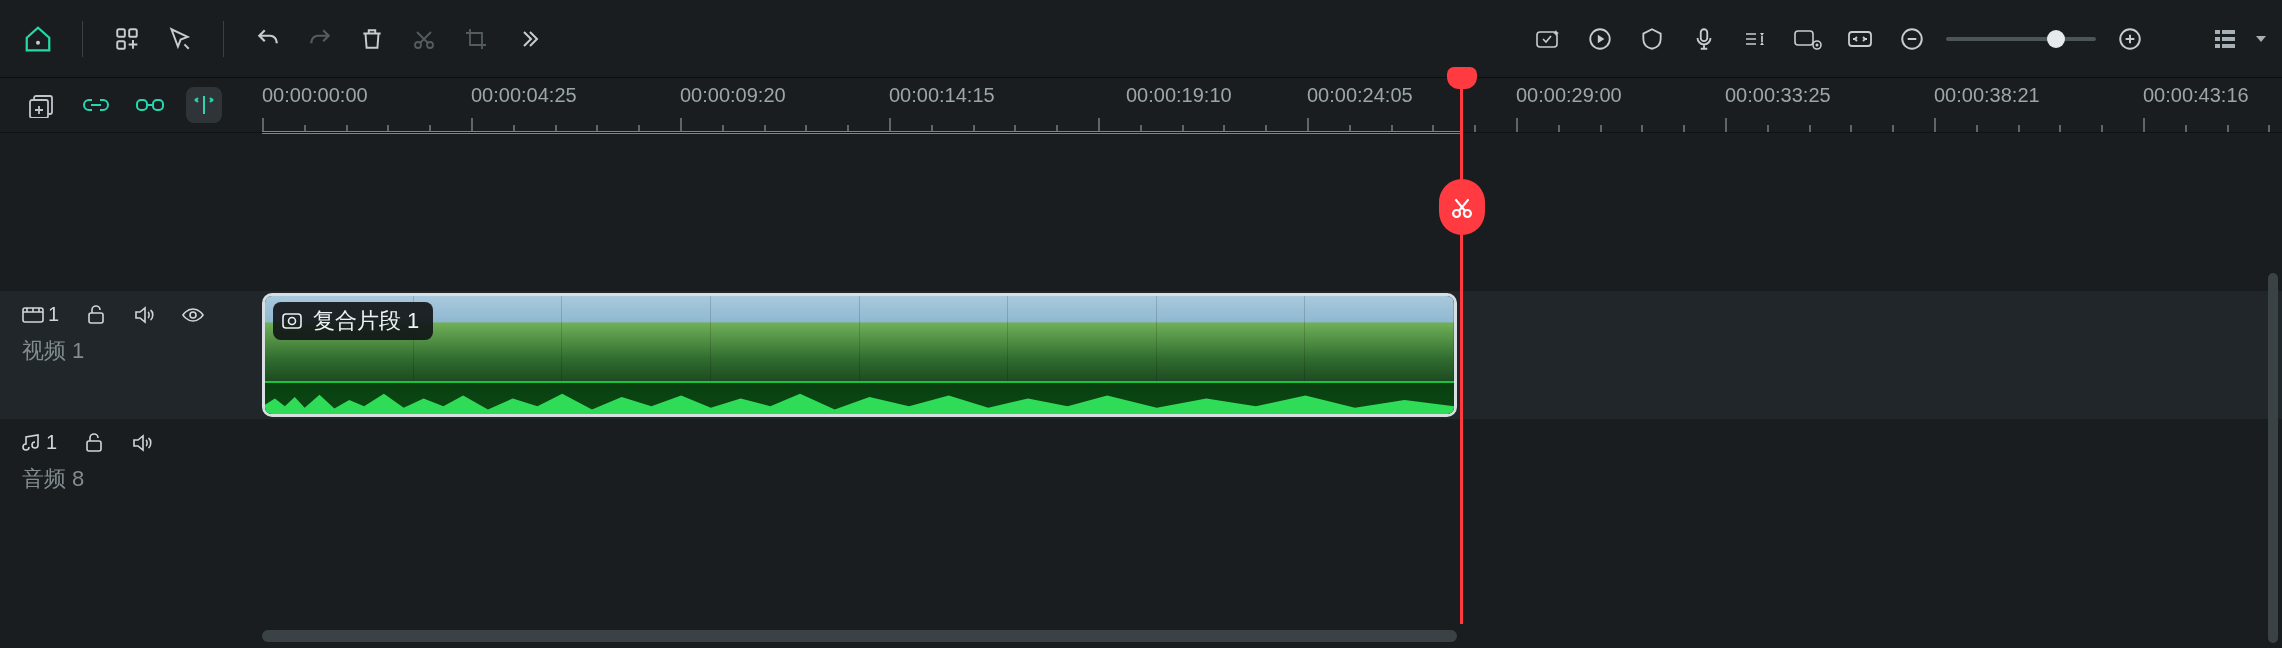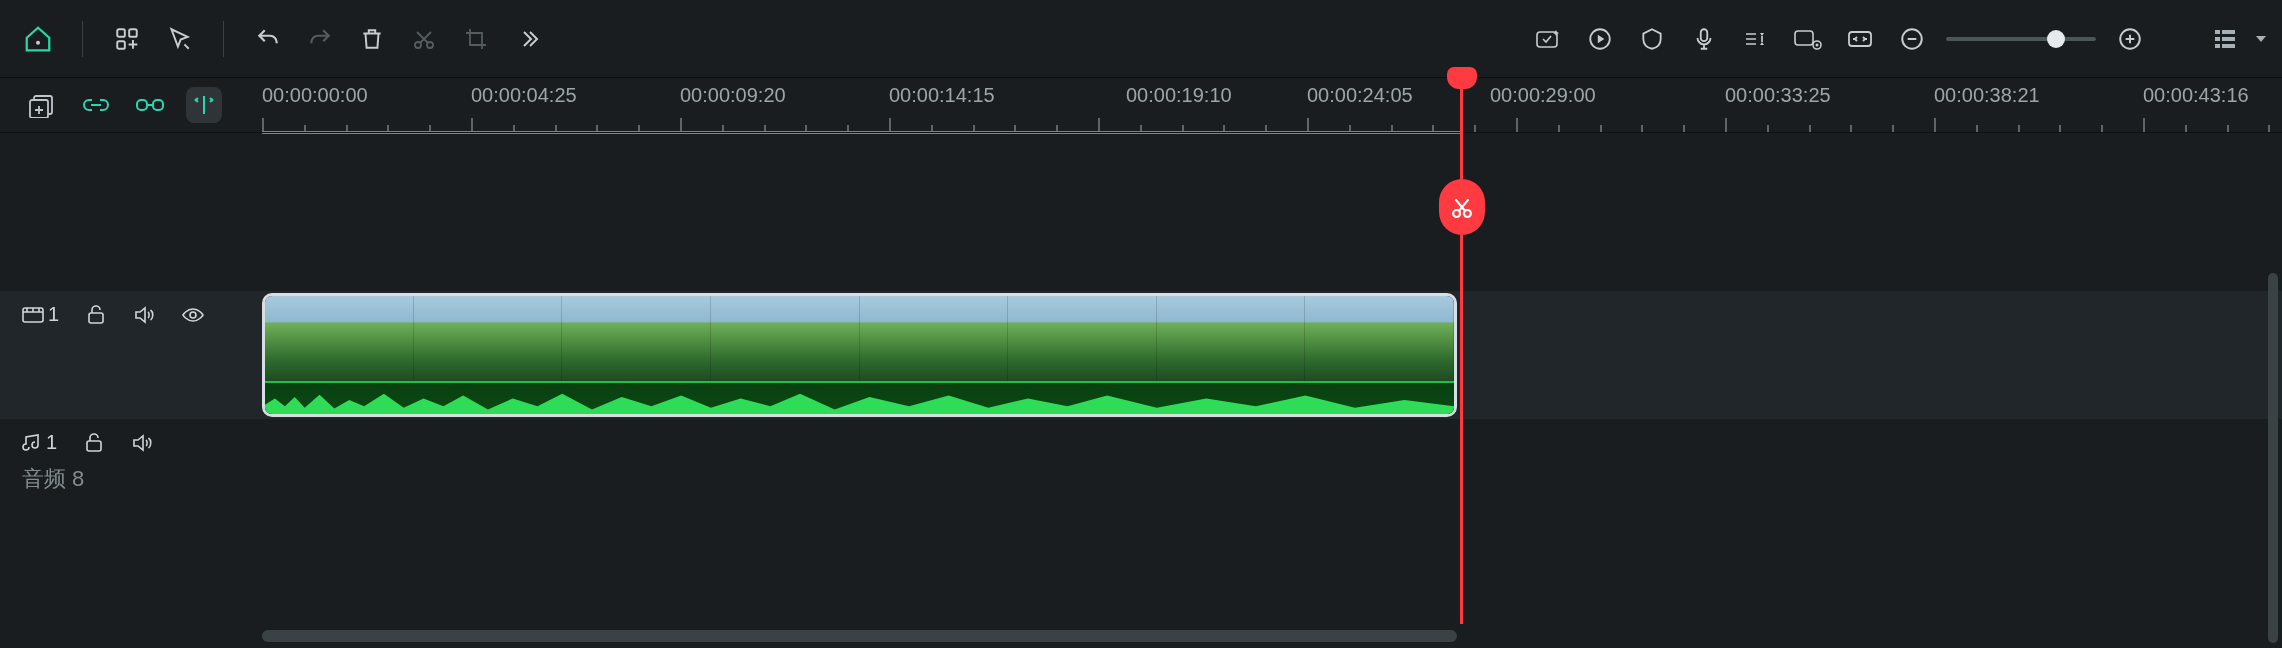--- a/index.html
+++ b/index.html
@@ -499,21 +499,21 @@
         <div class="ttick" style="left: 1964.6px; height: 7px;"></div>
         <div class="ttick" style="left: 2006.4px; height: 7px;"></div>
       </div>
     <div class="progress-line" id="progress-line" style="width: 1198px;"></div>
   <div class="tick-major" style="left: 0px;">00:00:00:00</div>
       <div class="tick-major" style="left: 209px;">00:00:04:25</div>
       <div class="tick-major" style="left: 418px;">00:00:09:20</div>
       <div class="tick-major" style="left: 627px;">00:00:14:15</div>
       <div class="tick-major" style="left: 864px;">00:00:19:10</div>
       <div class="tick-major" style="left: 1045px;">00:00:24:05</div>
-      <div class="tick-major" style="left: 1228px;">00:00:29:00</div>
+      <div class="tick-major" style="left: 1254px;">00:00:29:00</div>
       <div class="tick-major" style="left: 1463px;">00:00:33:25</div>
       <div class="tick-major" style="left: 1672px;">00:00:38:21</div>
       <div class="tick-major" style="left: 1881px;">00:00:43:16</div>
     </div>
 </div>
 
 <div class="tracks">
 
   <div class="playhead" id="playhead" style="left: 1460px; top: -54px; height: calc(100% + 54px);">
     <div class="knob"></div>
@@ -553,38 +553,46 @@
               <path d="M15 7c1.5 1 1.5 5 0 6M17.5 5c3 2 3 8 0 10"></path>
             </svg>
         </span>
         <span class="hicon">
           <svg width="24" height="20" viewBox="0 0 24 20" fill="none" stroke="currentColor" stroke-width="1.6">
               <path d="M2 10s3.5-6 10-6 10 6 10 6-3.5 6-10 6S2 10 2 10z"></path>
               <circle cx="12" cy="10" r="3"></circle>
             </svg>
         </span>
       </div>
+      <div class="label">视频 1</div>
     </div>
     <div class="lane">
       <div class="clip" id="video-clip">
         <div class="thumbs" id="clip-thumbs">
             <div class="th"></div>
             <div class="th"></div>
             <div class="th"></div>
             <div class="th"></div>
             <div class="th"></div>
             <div class="th"></div>
             <div class="th"></div>
             <div class="th"></div>
           </div>
         <div class="audio-wave">
           <svg viewBox="0 0 1200 40" preserveAspectRatio="none">
             <path fill="#2fdc58" d="M0 40 L0 28 L10 20 L20 30 L30 18 L40 32 L55 15 L70 33 L85 22 L100 30 L120 14 L140 32 L160 20 L180 30 L200 16 L225 34 L250 20 L275 30 L300 14 L330 34 L360 18 L390 30 L420 16 L450 32 L480 20 L510 30 L540 14 L575 34 L610 18 L650 30 L690 16 L730 32 L770 20 L810 30 L850 16 L900 32 L950 20 L1000 30 L1050 16 L1100 32 L1150 22 L1200 30 L1200 40 Z"></path>
           </svg>
         </div>
+        <div class="badge">
+          <svg width="22" height="20" viewBox="0 0 22 20" fill="none" stroke="#e8eef1" stroke-width="1.6">
+              <rect x="2" y="3" width="18" height="14" rx="3"></rect>
+              <circle cx="11" cy="10" r="3.5"></circle>
+            </svg>
+          <span>复合片段 1</span>
+        </div>
       </div>
     </div>
   </div>
 
   <div class="track audio">
     <div class="head">
       <div class="row1">
         <span class="hicon">
           <svg width="20" height="20" viewBox="0 0 20 20" fill="none" stroke="currentColor" stroke-width="1.6">
               <path d="M7 14a3 3 0 11-3-3V4l12-2v10a3 3 0 11-3-3"></path>

